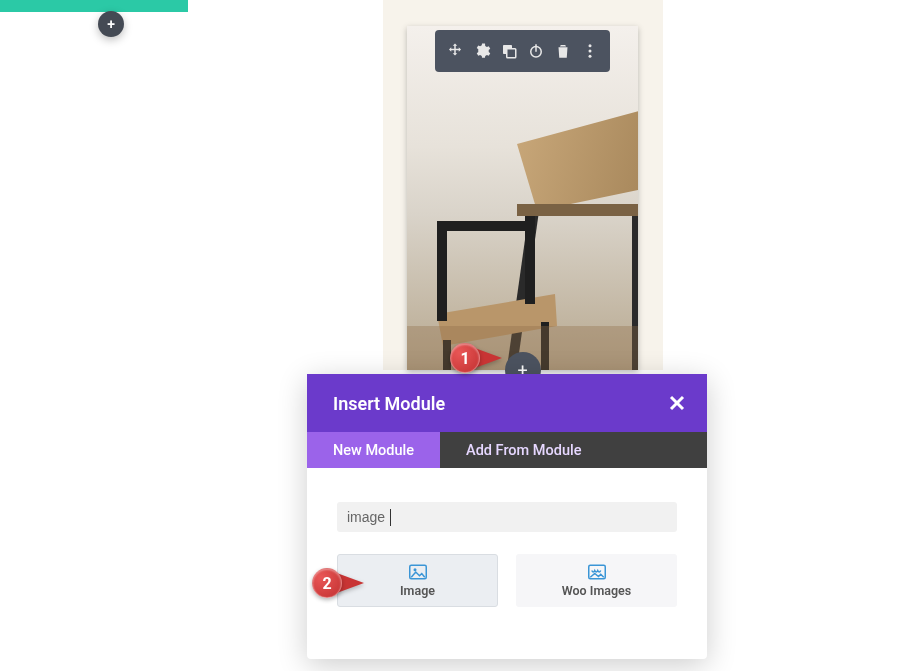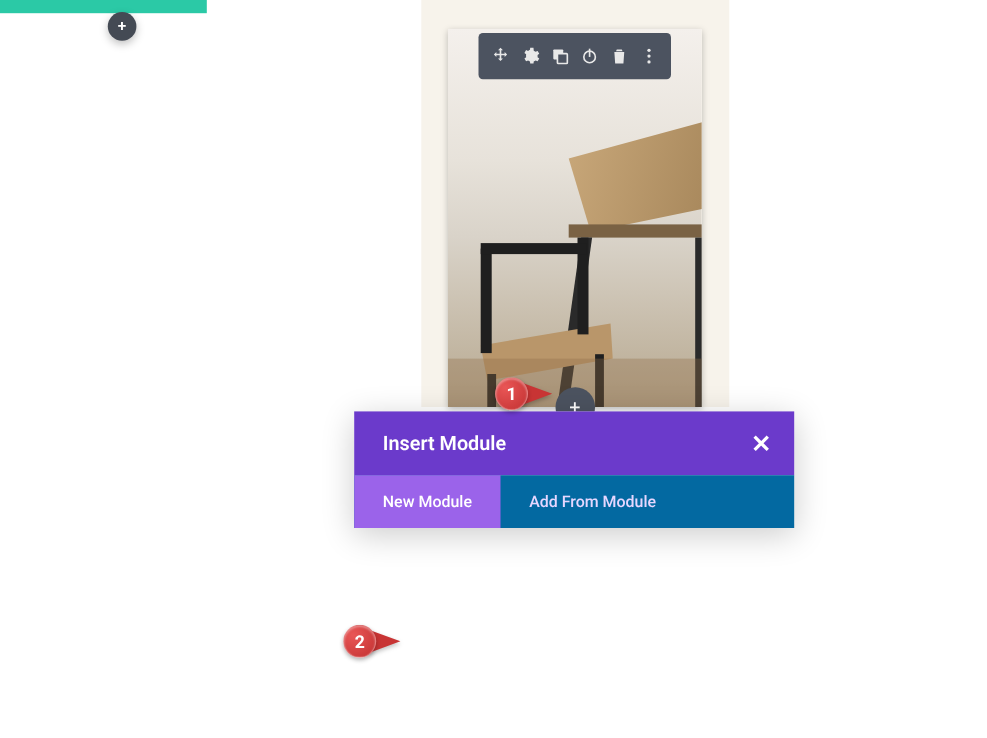--- a/index.html
+++ b/index.html
@@ -66,35 +66,35 @@
     border-top:11px solid transparent;
     border-bottom:11px solid transparent;
     border-left:30px solid #c83434;
     filter: drop-shadow(0 2px 2px rgba(0,0,0,.25));
   }
   .annot-1 { left:450px; top:343px; }
   .annot-2 { left:312px; top:568px; }
 
   
   .modal {
-    position:absolute; left:322px; top:374px;
+    position:absolute; left:307px; top:374px;
     width:400px; background:#fff;
     box-shadow:0 6px 30px rgba(0,0,0,.2);
     border-radius:4px;
   }
   .modal-header {
     height:58px; background:#6b3acb;
     display:flex; align-items:center; justify-content:space-between;
     padding:0 22px 0 26px;
   }
   .modal-header h2 { color:#fff; font-size:18px; font-weight:600; }
   .modal-close { width:16px; height:16px; cursor:pointer; }
   .modal-close svg { width:100%; height:100%; stroke:#fff; stroke-width:3; }
 
-  .modal-tabs { height:48px; background:#0369a1; display:flex; }
+  .modal-tabs { height:36px; background:#404040; display:flex; }
   .tab {
     flex:0 0 auto; height:100%;
     display:flex; align-items:center; justify-content:center;
     padding:0 26px; color:#e6d7ff; font-size:14.5px; font-weight:500;
     cursor:pointer;
   }
   .tab.active { background:#9b63ea; color:#fff; }
 
   .modal-body { padding:34px 30px 52px 30px; }
   .search {
@@ -220,13 +220,37 @@
       <svg viewBox="0 0 16 16">
           <line x1="2" y1="2" x2="14" y2="14"></line>
           <line x1="14" y1="2" x2="2" y2="14"></line>
         </svg>
     </div>
   </div>
   <div class="modal-tabs">
     <div class="tab active">New Module</div>
     <div class="tab">Add From Module</div>
   </div>
+  <div class="modal-body">
+    <div class="search-wrap">
+      <input class="search" type="text" value="image" style="">
+      <span class="cursor"></span>
+    </div>
+    <div class="module-grid">
+      <div class="module-card selected">
+        <svg class="card-icon" viewBox="0 0 24 20">
+          <rect x="1" y="1" width="22" height="18" rx="2"></rect>
+          <circle cx="8" cy="7" r="2" fill="#3a95d6" stroke="none"></circle>
+          <polyline points="3,17 9,10 14,15 17,12 21,17"></polyline>
+        </svg>
+        <span class="label">Image</span>
+      </div>
+      <div class="module-card">
+        <svg class="card-icon" viewBox="0 0 24 20">
+          <rect x="1" y="1" width="22" height="18" rx="2"></rect>
+          <path d="M5 8 q2 4 4 0 q2 4 4 0 q2 4 4 0"></path>
+          <polyline points="3,17 9,12 14,16 17,13 21,17"></polyline>
+        </svg>
+        <span class="label">Woo Images</span>
+      </div>
+    </div>
+  </div>
 </div>
 
 </body></html>

